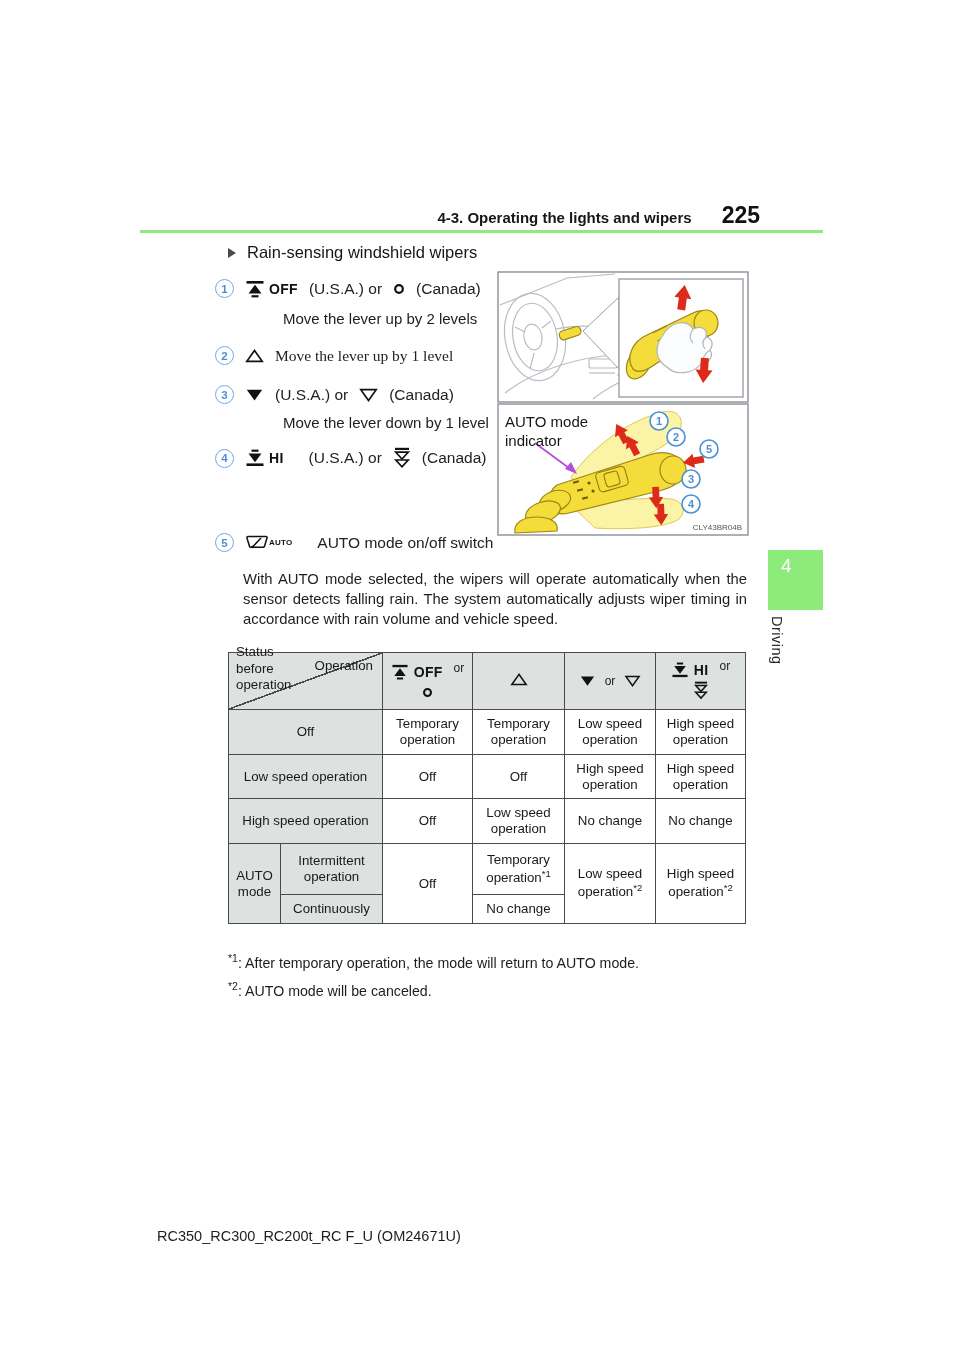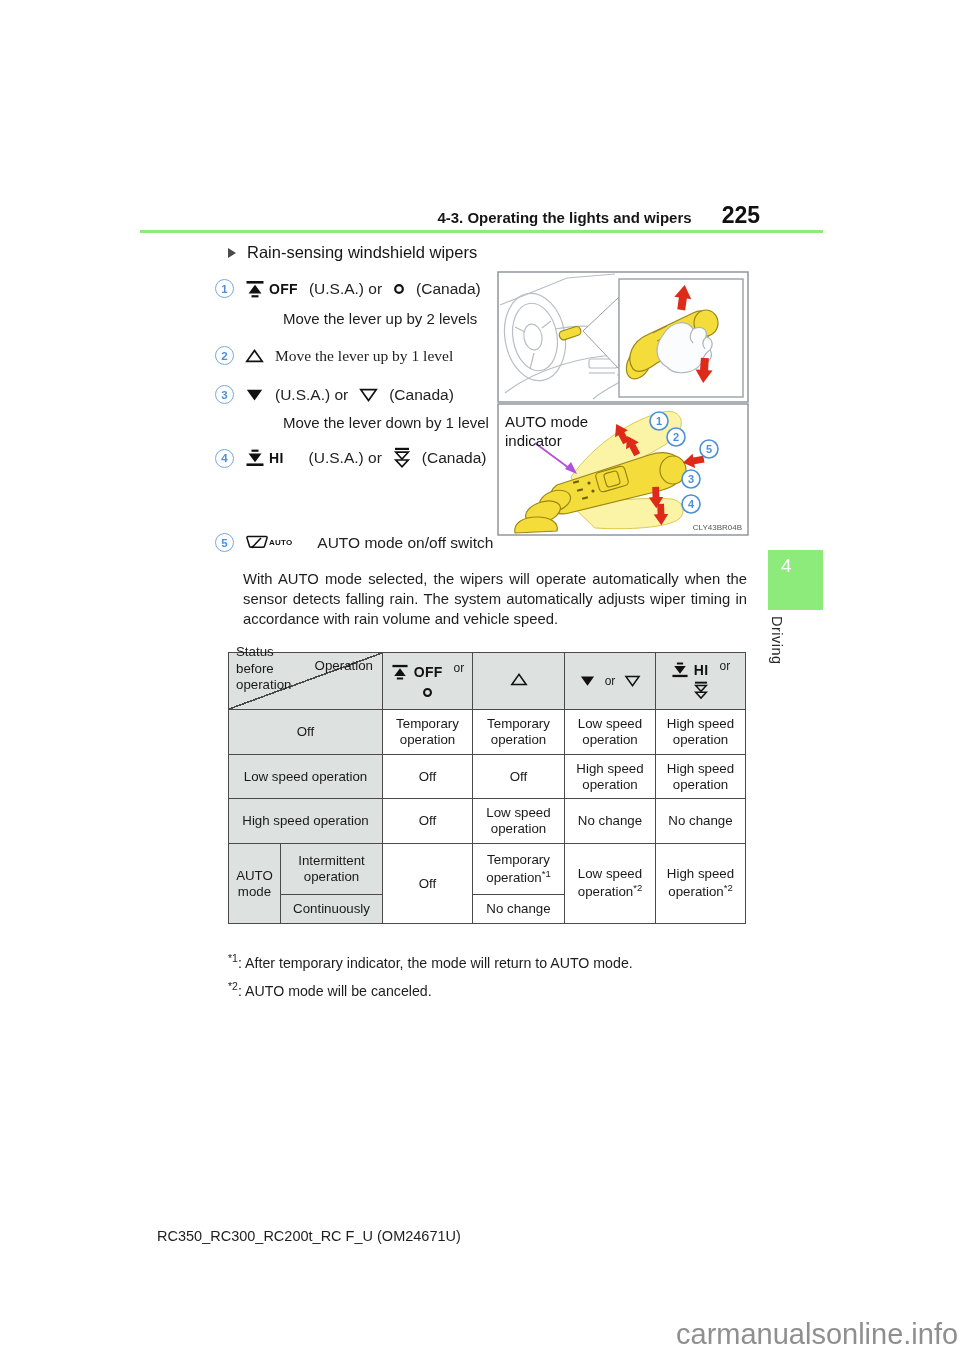--- a/index.html
+++ b/index.html
@@ -368,27 +368,26 @@
       </tr>
       <tr style="height:29px;">
         <td class="g">Continuously</td>
         <td>No change</td>
       </tr>
     </tbody>
       </table>
   </div>
 
   <div class="foot" style="top:952px;">
-    <sup>*1</sup><span>:  After temporary indicator, the mode will return to AUTO mode.</span>
+    <sup>*1</sup><span>:  After temporary operation, the mode will return to AUTO mode.</span>
   </div>
   <div class="foot" style="top:980px;">
     <sup>*2</sup><span>:  AUTO mode will be canceled.</span>
   </div>
 
   <div class="tab">
     <span class="tab-num">4</span>
   </div>
   <div class="tab-label">Driving</div>
 
   <div class="footer">RC350_RC300_RC200t_RC F_U (OM24671U)</div>
-  <div class="watermark">carmanualsonline.info</div>
 
 </div>
 
 </body></html>

